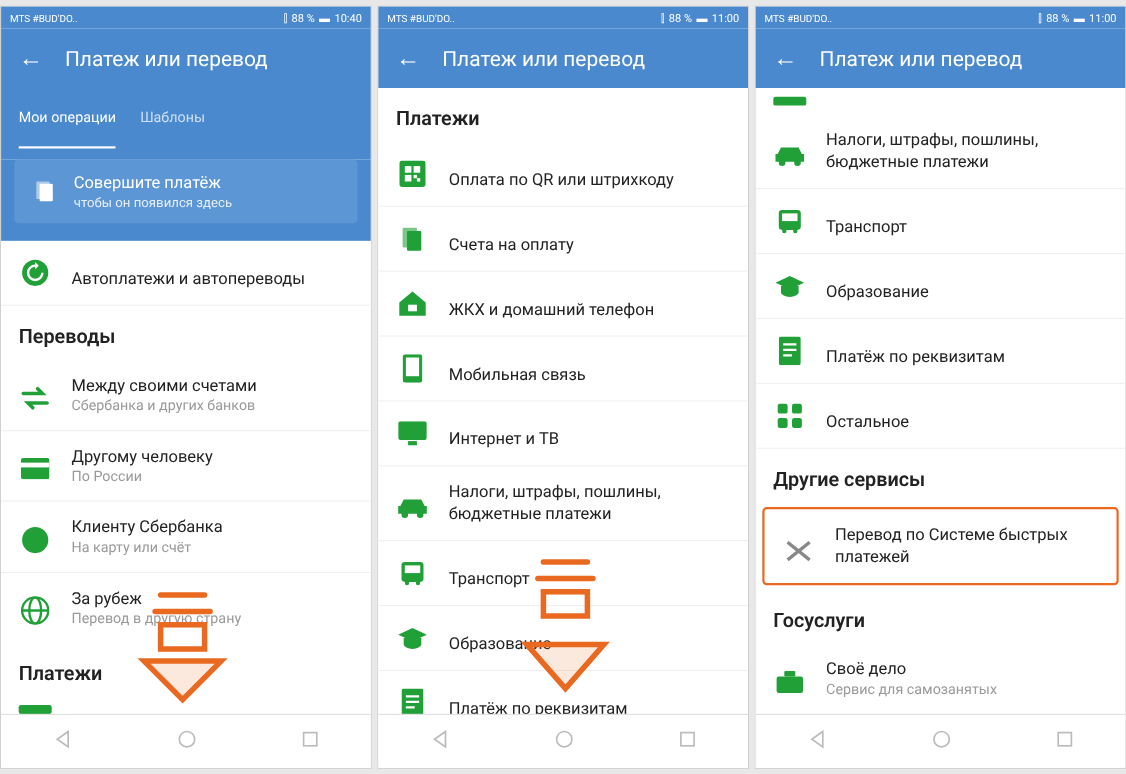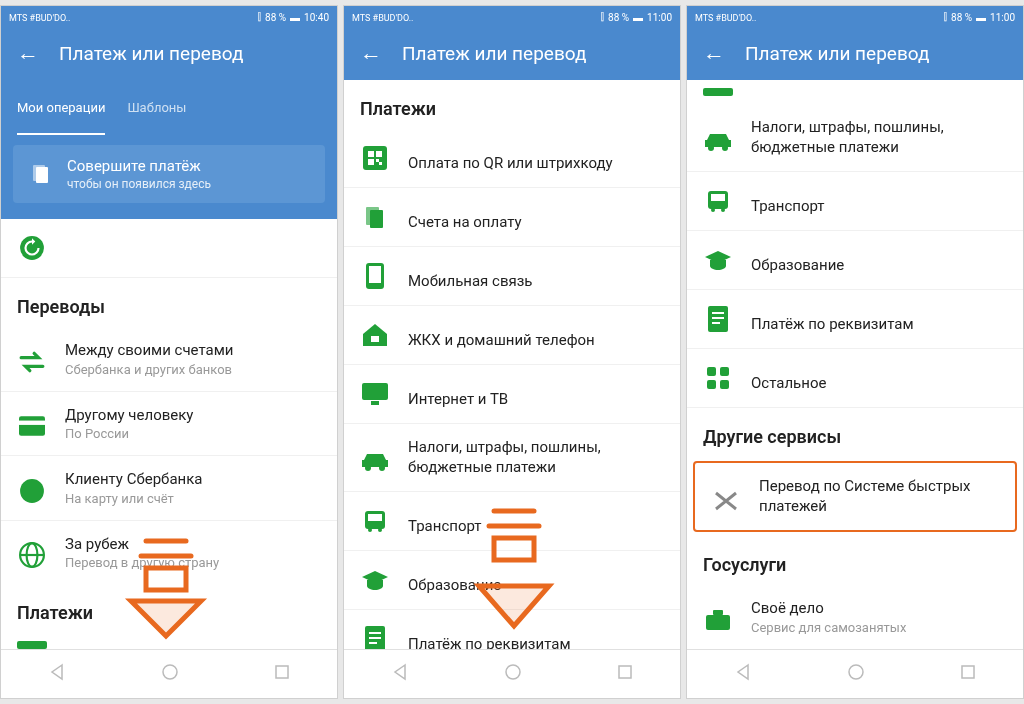--- a/index.html
+++ b/index.html
@@ -76,20 +76,23 @@
     </div>
   </div>
   <div class="content">
     <div class="list-item">
       <div class="icon-wrap">
         <svg class="green-icon" width="26" height="26" viewBox="0 0 24 24">
               <circle cx="12" cy="12" r="11"></circle>
               <path fill="#fff" d="M12 5a7 7 0 1 0 7 7h-2a5 5 0 1 1-5-5v2l3-3-3-3z"></path>
             </svg>
       </div>
+      <div class="item-text">
+            <div class="item-label">Автоплатежи и автопереводы</div>
+          </div>
     </div>
     <div class="section-title">Переводы</div>
     <div class="list-item">
       <div class="icon-wrap">
         <svg class="green-icon" width="26" height="22" viewBox="0 0 24 20">
               <path d="M2 6h16l-4-4M22 14H6l4 4" stroke="#21a038" stroke-width="3" fill="none" stroke-linecap="round"></path>
             </svg>
       </div>
       <div class="item-text">
         <div class="item-label">Между своими счетами</div>
@@ -195,38 +198,38 @@
               <rect x="3" y="2" width="13" height="18" rx="1" opacity="0.6"></rect>
               <rect x="7" y="5" width="13" height="18" rx="1"></rect>
             </svg>
           </div>
       <div class="item-text">
             <div class="item-label">Счета на оплату</div>
           </div>
     </div>
     <div class="list-item">
       <div class="icon-wrap">
+            <svg class="green-icon" width="26" height="24" viewBox="0 0 26 24">
+              <path d="M13 1 L25 11 V23 H1 V11 Z"></path>
+              <rect x="9" y="13" width="8" height="6" fill="#fff"></rect>
+            </svg>
+          </div>
+      <div class="item-text">
+            <div class="item-label">ЖКХ и домашний телефон</div>
+          </div>
+    </div>
+    <div class="list-item">
+      <div class="icon-wrap">
             <svg class="green-icon" width="18" height="26" viewBox="0 0 18 26">
               <rect width="18" height="26" rx="3"></rect>
               <rect x="3" y="3" width="12" height="17" fill="#fff"></rect>
             </svg>
           </div>
       <div class="item-text">
             <div class="item-label">Мобильная связь</div>
-          </div>
-    </div>
-    <div class="list-item">
-      <div class="icon-wrap">
-            <svg class="green-icon" width="26" height="24" viewBox="0 0 26 24">
-              <path d="M13 1 L25 11 V23 H1 V11 Z"></path>
-              <rect x="9" y="13" width="8" height="6" fill="#fff"></rect>
-            </svg>
-          </div>
-      <div class="item-text">
-            <div class="item-label">ЖКХ и домашний телефон</div>
           </div>
     </div>
     <div class="list-item">
       <div class="icon-wrap">
             <svg class="green-icon" width="26" height="22" viewBox="0 0 26 22">
               <rect width="26" height="17" rx="2"></rect>
               <rect x="9" y="18" width="8" height="4"></rect>
             </svg>
           </div>
       <div class="item-text">

